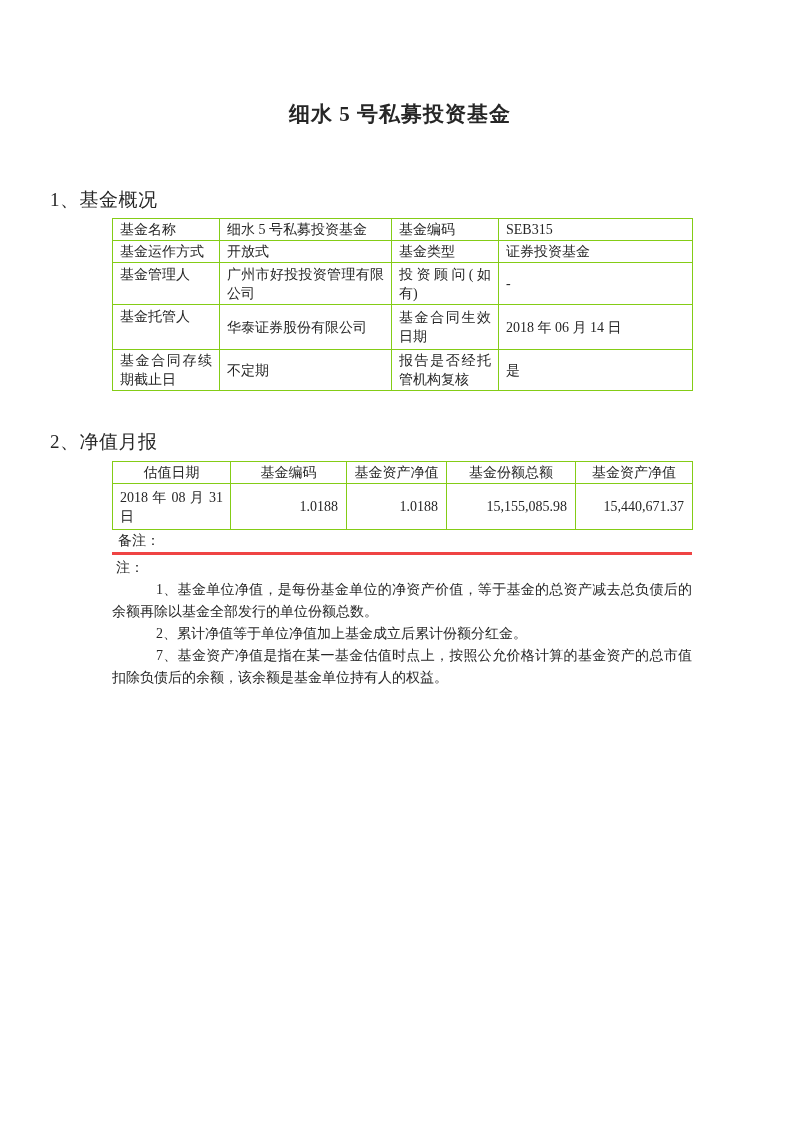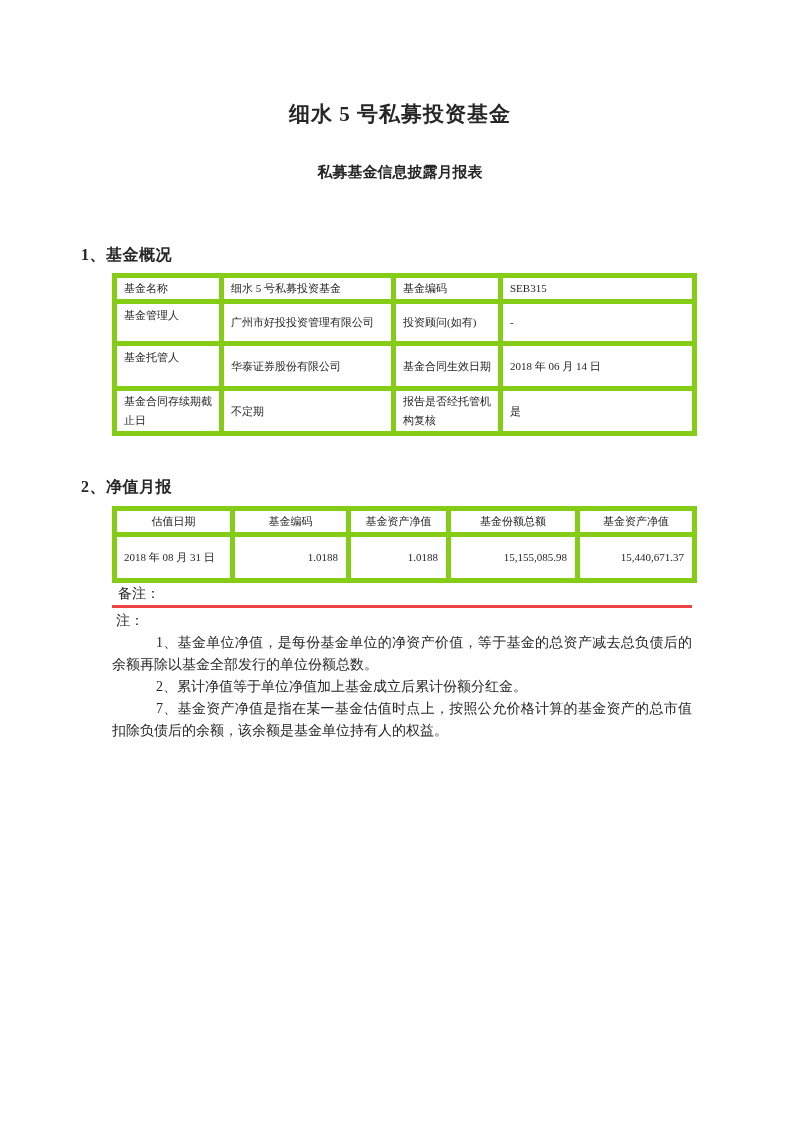--- a/index.html
+++ b/index.html
@@ -19,39 +19,39 @@
     letter-spacing: 1px;
     line-height: 25px;
   }
   .subtitle {
     margin: 36px 0 0;
     text-align: center;
     font-size: 15px; font-weight: bold;
     line-height: 19px;
   }
   .section-heading {
-    margin: 0 0 0 81px;
-    font-size: 16px; font-weight: bold;
+    margin: 0 0 0 50px;
+    font-size: 19px; font-weight: normal;
     line-height: 25px;
     letter-spacing: 0.5px;
   }
   .s1 { margin-top: 60px; }
   .s2 { margin-top: 38px; }
 
   table {
     border-collapse: collapse;
     table-layout: fixed;
     width: 580px;
     margin: 0 0 0 112px;
   }
   .t1 { margin-top: 6px; }
   .t2 { margin-top: 7px; }
   td, th {
-    border: 5px solid #84cc16;
-    font-size: 11px;
+    border: 1px solid #84cc16;
+    font-size: 14px;
     font-weight: normal;
     line-height: 19px;
     padding: 1px 7px;
     vertical-align: middle;
     overflow: hidden;
   }
   .t1 td { text-align: justify; }
   .t1 .r1 { height: 21px; }
   .t1 .r2 { height: 22px; }
   .t1 .r3 { height: 42px; }
@@ -86,37 +86,42 @@
   }
   .note { text-indent: 44px; }
   .note-label { text-indent: 4px; }
 </style>
 </head>
 <body>
 
 <div class="page">
 
   <h1 class="title">细水 5 号私募投资基金</h1>
-  <h2 class="subtitle">私募基金信息披露月报表</h2>
 
   <h3 class="section-heading s1">1、基金概况</h3>
 
   <table class="t1">
     <colgroup>
       <col style="width:107px">
         <col style="width:172px">
         <col style="width:107px">
         <col style="width:194px">
     </colgroup>
     <tbody>
       <tr class="r1">
         <td>基金名称</td>
         <td>细水 5 号私募投资基金</td>
         <td>基金编码</td>
         <td>SEB315</td>
+      </tr>
+      <tr class="r2">
+        <td>基金运作方式</td>
+        <td>开放式</td>
+        <td>基金类型</td>
+        <td>证券投资基金</td>
       </tr>
       <tr class="r3">
         <td class="va-top">基金管理人</td>
         <td>广州市好投投资管理有限公司</td>
         <td>投资顾问(如有)</td>
         <td>-</td>
       </tr>
       <tr class="r4">
         <td class="va-top">基金托管人</td>
         <td>华泰证券股份有限公司</td>

